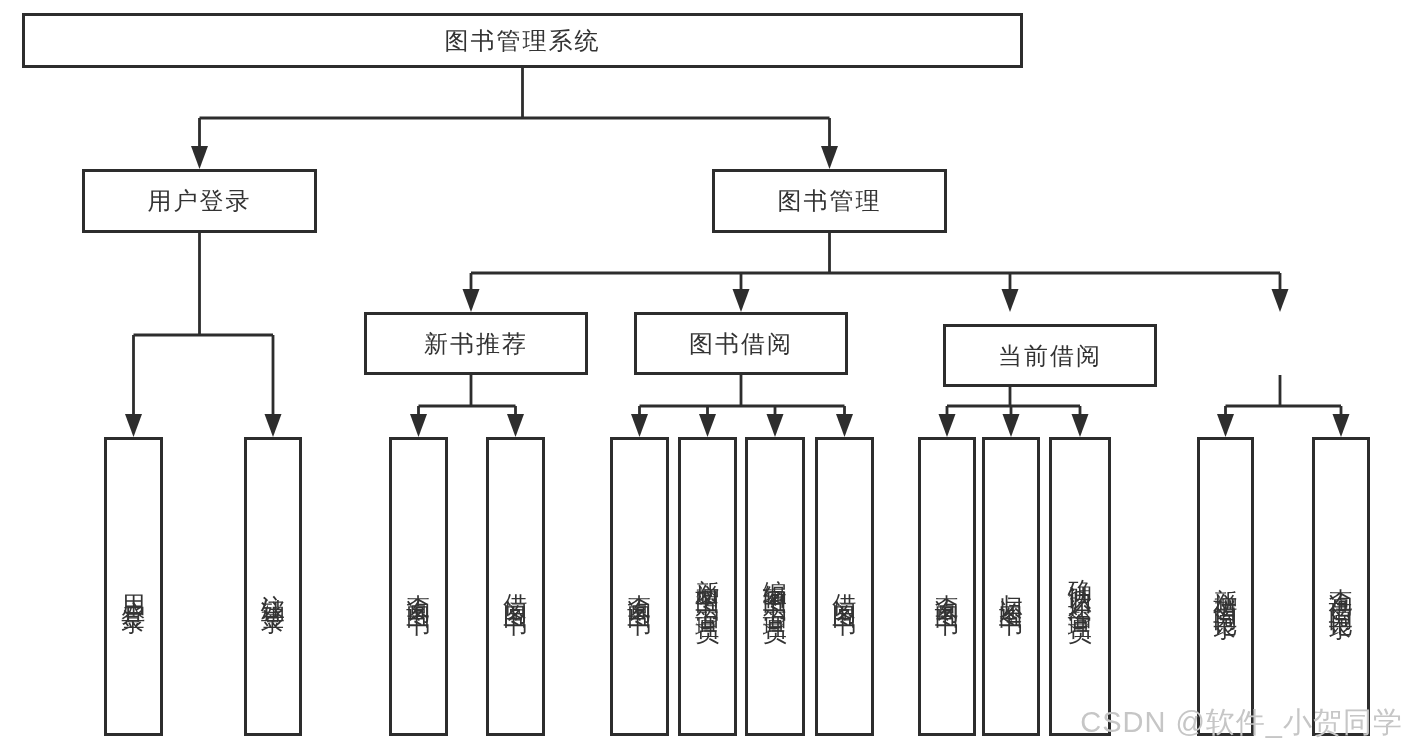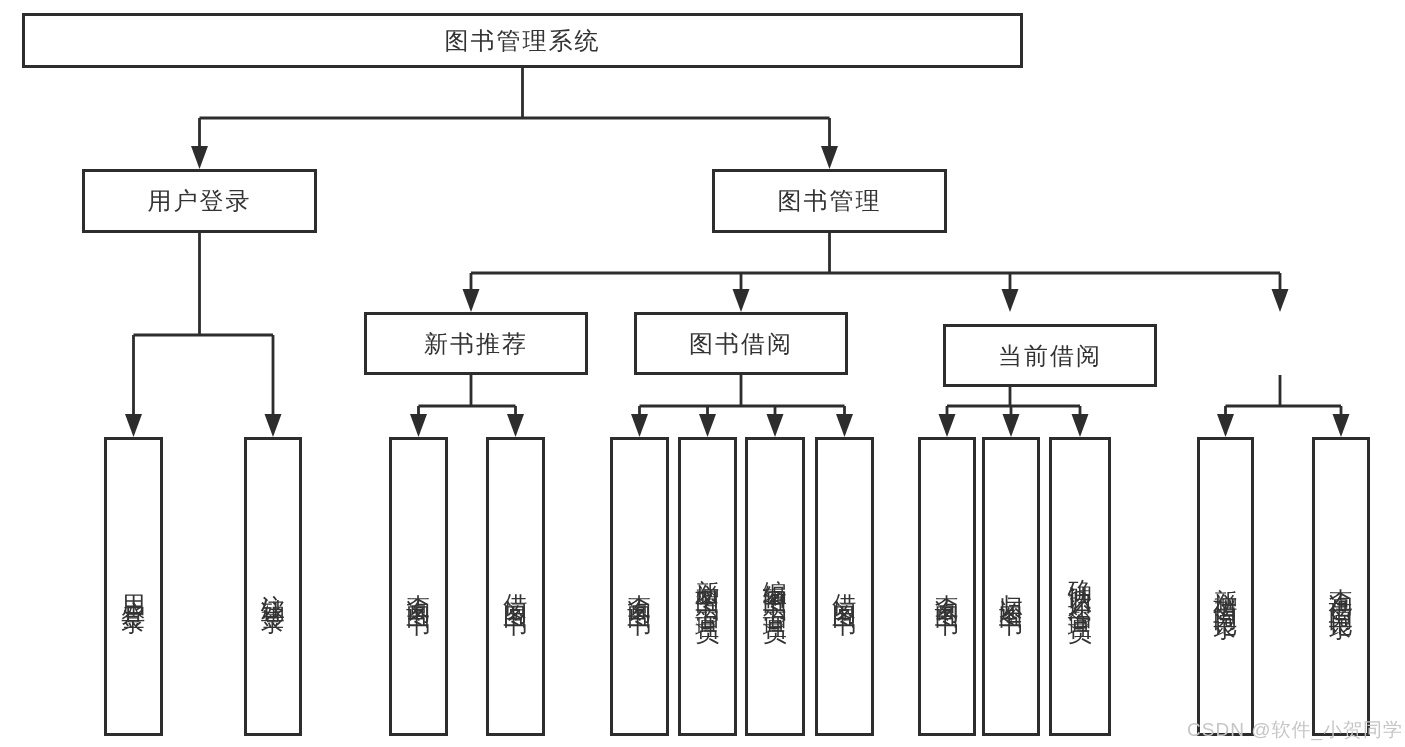--- a/index.html
+++ b/index.html
@@ -15,21 +15,21 @@
     position:absolute;box-sizing:border-box;border:3px solid #2d2d2d;background:#ffffff;
     display:flex;align-items:center;justify-content:center;
     font-size:24px;letter-spacing:2px;color:#333333;text-align:center;
   }
   .leaf span{
     writing-mode:vertical-rl;text-orientation:mixed;
     letter-spacing:6px;line-height:1.15;
   }
   .watermark{
     position:absolute;right:2px;bottom:4px;z-index:5;
-    font-size:19px;color:#c6c6c6;letter-spacing:1px;white-space:nowrap;
+    font-size:29px;color:#c6c6c6;letter-spacing:1px;white-space:nowrap;
   }
 </style>
 </head>
 <body>
 
 <div class="canvas">
 
   <svg class="connectors" viewBox="0 0 1405 747" xmlns="http://www.w3.org/2000/svg">
     <g>
       <path d="M522.5 68 V118 M199.5 118 H829.5 M199.5 118 V147 M829.5 118 V147"></path>

